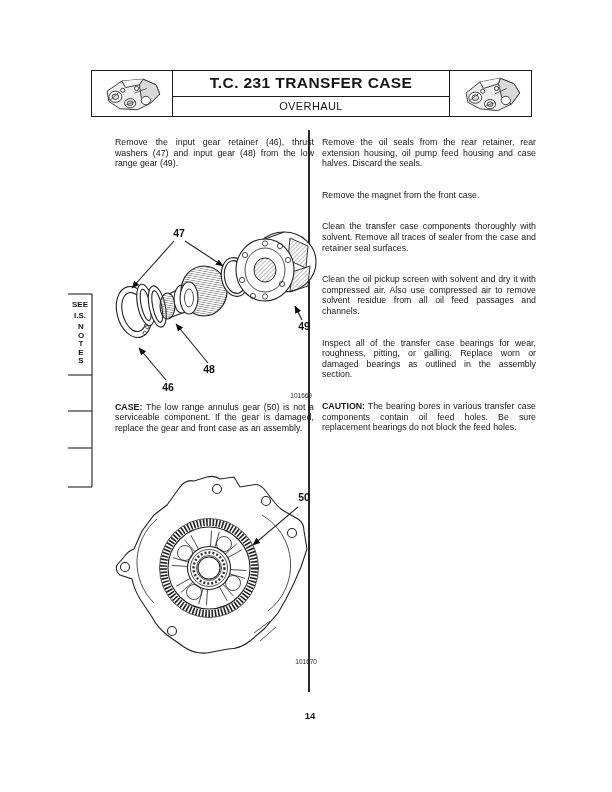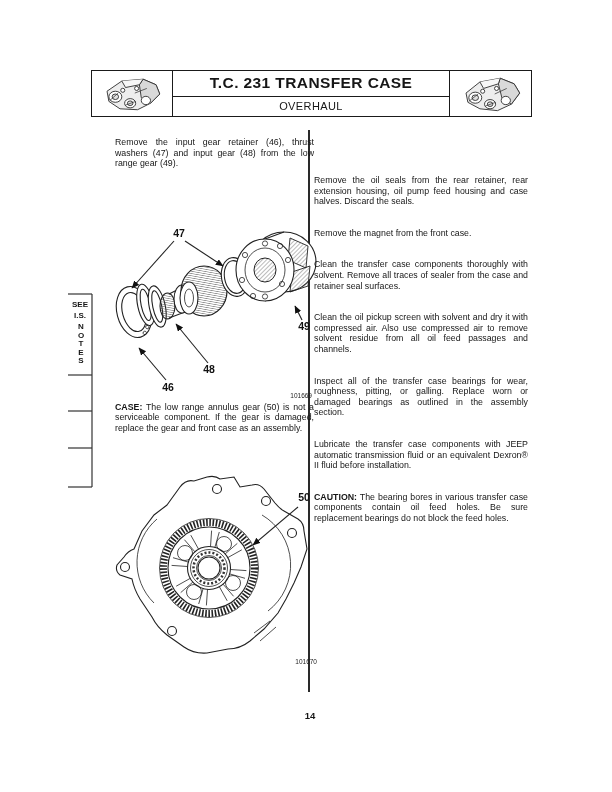--- a/index.html
+++ b/index.html
@@ -15,21 +15,21 @@
   .title-row span{font-size:15.5px;font-weight:bold;letter-spacing:.4px;}
   .sub-row{flex:1;display:flex;align-items:center;justify-content:center;}
   .sub-row span{font-size:11px;font-weight:normal;letter-spacing:.4px;}
   
   .margin-tab{position:absolute;left:66px;top:290px;}
   .margin-tab text{font-family:"Liberation Sans",sans-serif;font-size:8px;font-weight:bold;fill:#161616;}
   
   .divider{position:absolute;left:308px;top:130px;width:1.6px;height:562px;background:#2a2a2a;}
   .col{position:absolute;top:137px;font-size:8.8px;line-height:10.6px;text-align:justify;}
   .col-left{left:115px;width:199px;}
-  .col-right{left:314px;width:214px;margin-top:38px;}
+  .col-right{left:322px;width:214px;}
   .col p{margin:0 0 21px 0;}
   .col h3{font-size:9.3px;line-height:11px;margin:24px 0 15px 0;letter-spacing:.2px;text-align:left;}
   .fig{display:block;margin-left:-3px;}
   .fig1{margin-top:41px;margin-bottom:0;}
   .note{margin-top:17px;}
   .fig2{margin-top:37px;}
   .fig text{font-family:"Liberation Sans",sans-serif;}
   .callout{font-size:10.5px;font-weight:bold;fill:#111;}
   .figid{font-size:6.5px;fill:#222;}
   .ln{stroke:#222;stroke-width:1.1;fill:none;}
@@ -241,18 +241,17 @@
       <text class="figid" x="205" y="193" text-anchor="end">101670</text>
     </svg>
   </div>
 
   <div class="col col-right">
     <p>Remove the oil seals from the rear retainer, rear extension housing, oil pump feed housing and case halves. Discard the seals.</p>
     <p>Remove the magnet from the front case.</p>
     <p>Clean the transfer case components thoroughly with solvent. Remove all traces of sealer from the case and retainer seal surfaces.</p>
     <p>Clean the oil pickup screen with solvent and dry it with compressed air. Also use compressed air to remove solvent residue from all oil feed passages and channels.</p>
     <p>Inspect all of the transfer case bearings for wear, roughness, pitting, or galling. Replace worn or damaged bearings as outlined in the assembly section.</p>
-    <p>Lubricate the transfer case components with JEEP automatic transmission fluid or an equivalent Dexron® II fluid before installation.</p>
     <p><b>CAUTION:</b><span> The bearing bores in various transfer case components contain oil feed holes. Be sure replacement bearings do not block the feed holes.</span></p>
   </div>
 
   <div class="page-num">14</div>
 </div>
 
 </body></html>

